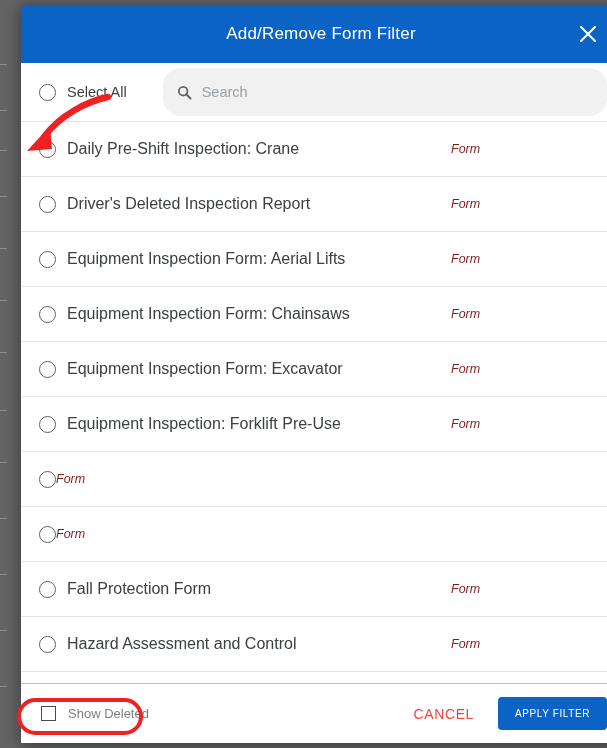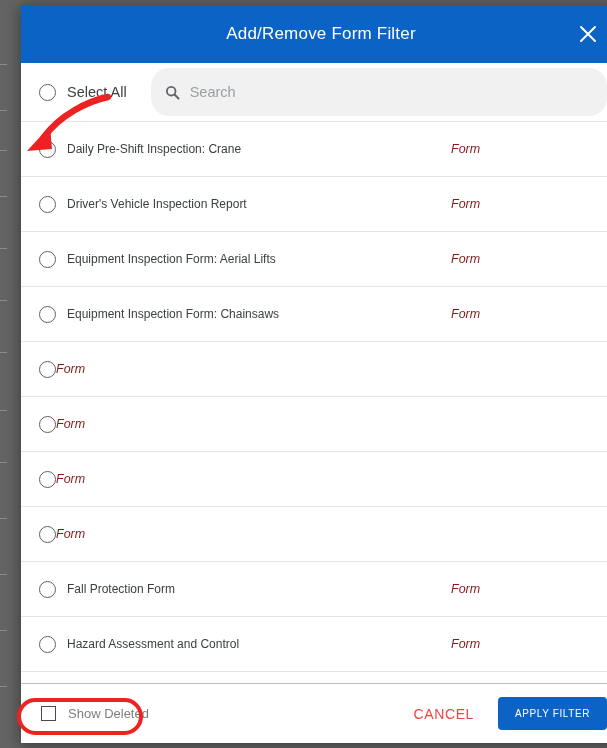--- a/index.html
+++ b/index.html
@@ -83,21 +83,21 @@
     border: 1.6px solid #606060;
     border-radius: 50%;
     flex: 0 0 17px;
     background: transparent;
   }
   #select-all {
     display: flex;
     align-items: center;
     gap: 11px;
     cursor: pointer;
-    margin-right: 24px;
+    margin-right: 36px;
   }
   #select-all .sa-label {
     font-size: 14.5px;
     color: #3c4043;
     white-space: nowrap;
   }
   #search-wrap {
     flex: 1 1 auto;
     height: 48px;
     background: #f1f1f1;
@@ -136,21 +136,21 @@
     height: 55px;
     display: flex;
     align-items: center;
     padding: 0 0 0 18px;
     border-bottom: 1px solid #e6e6e6;
     cursor: pointer;
     background: #fff;
   }
   .row .row-label {
     margin-left: 11px;
-    font-size: 12px;
+    font-size: 16px;
     color: #3c4043;
     flex: 1 1 auto;
     white-space: nowrap;
     overflow: hidden;
   }
   .row .row-type {
     font-size: 12.5px;
     font-style: italic;
     color: #7f1d1d;
     width: 170px;
@@ -287,39 +287,41 @@
 
   <div id="list-region">
     <div id="list">
         <div class="row">
           <span class="radio"></span>
           <span class="row-label">Daily Pre-Shift Inspection: Crane</span>
           <span class="row-type">Form</span>
         </div>
         <div class="row">
           <span class="radio"></span>
-          <span class="row-label">Driver's Vehicle Inspection Report</span>
+          <span class="row-label">Driver's Deleted Inspection Report</span>
           <span class="row-type">Form</span>
         </div>
         <div class="row">
           <span class="radio"></span>
           <span class="row-label">Equipment Inspection Form: Aerial Lifts</span>
           <span class="row-type">Form</span>
         </div>
         <div class="row">
           <span class="radio"></span>
           <span class="row-label">Equipment Inspection Form: Chainsaws</span>
           <span class="row-type">Form</span>
         </div>
         <div class="row">
           <span class="radio"></span>
-          <span class="row-type">Form</span>
-        </div>
-        <div class="row">
-          <span class="radio"></span>
+          <span class="row-label">Equipment Inspection Form: Excavator</span>
+          <span class="row-type">Form</span>
+        </div>
+        <div class="row">
+          <span class="radio"></span>
+          <span class="row-label">Equipment Inspection: Forklift Pre-Use</span>
           <span class="row-type">Form</span>
         </div>
         <div class="row">
           <span class="radio"></span>
           <span class="row-type">Form</span>
         </div>
         <div class="row">
           <span class="radio"></span>
           <span class="row-type">Form</span>
         </div>

